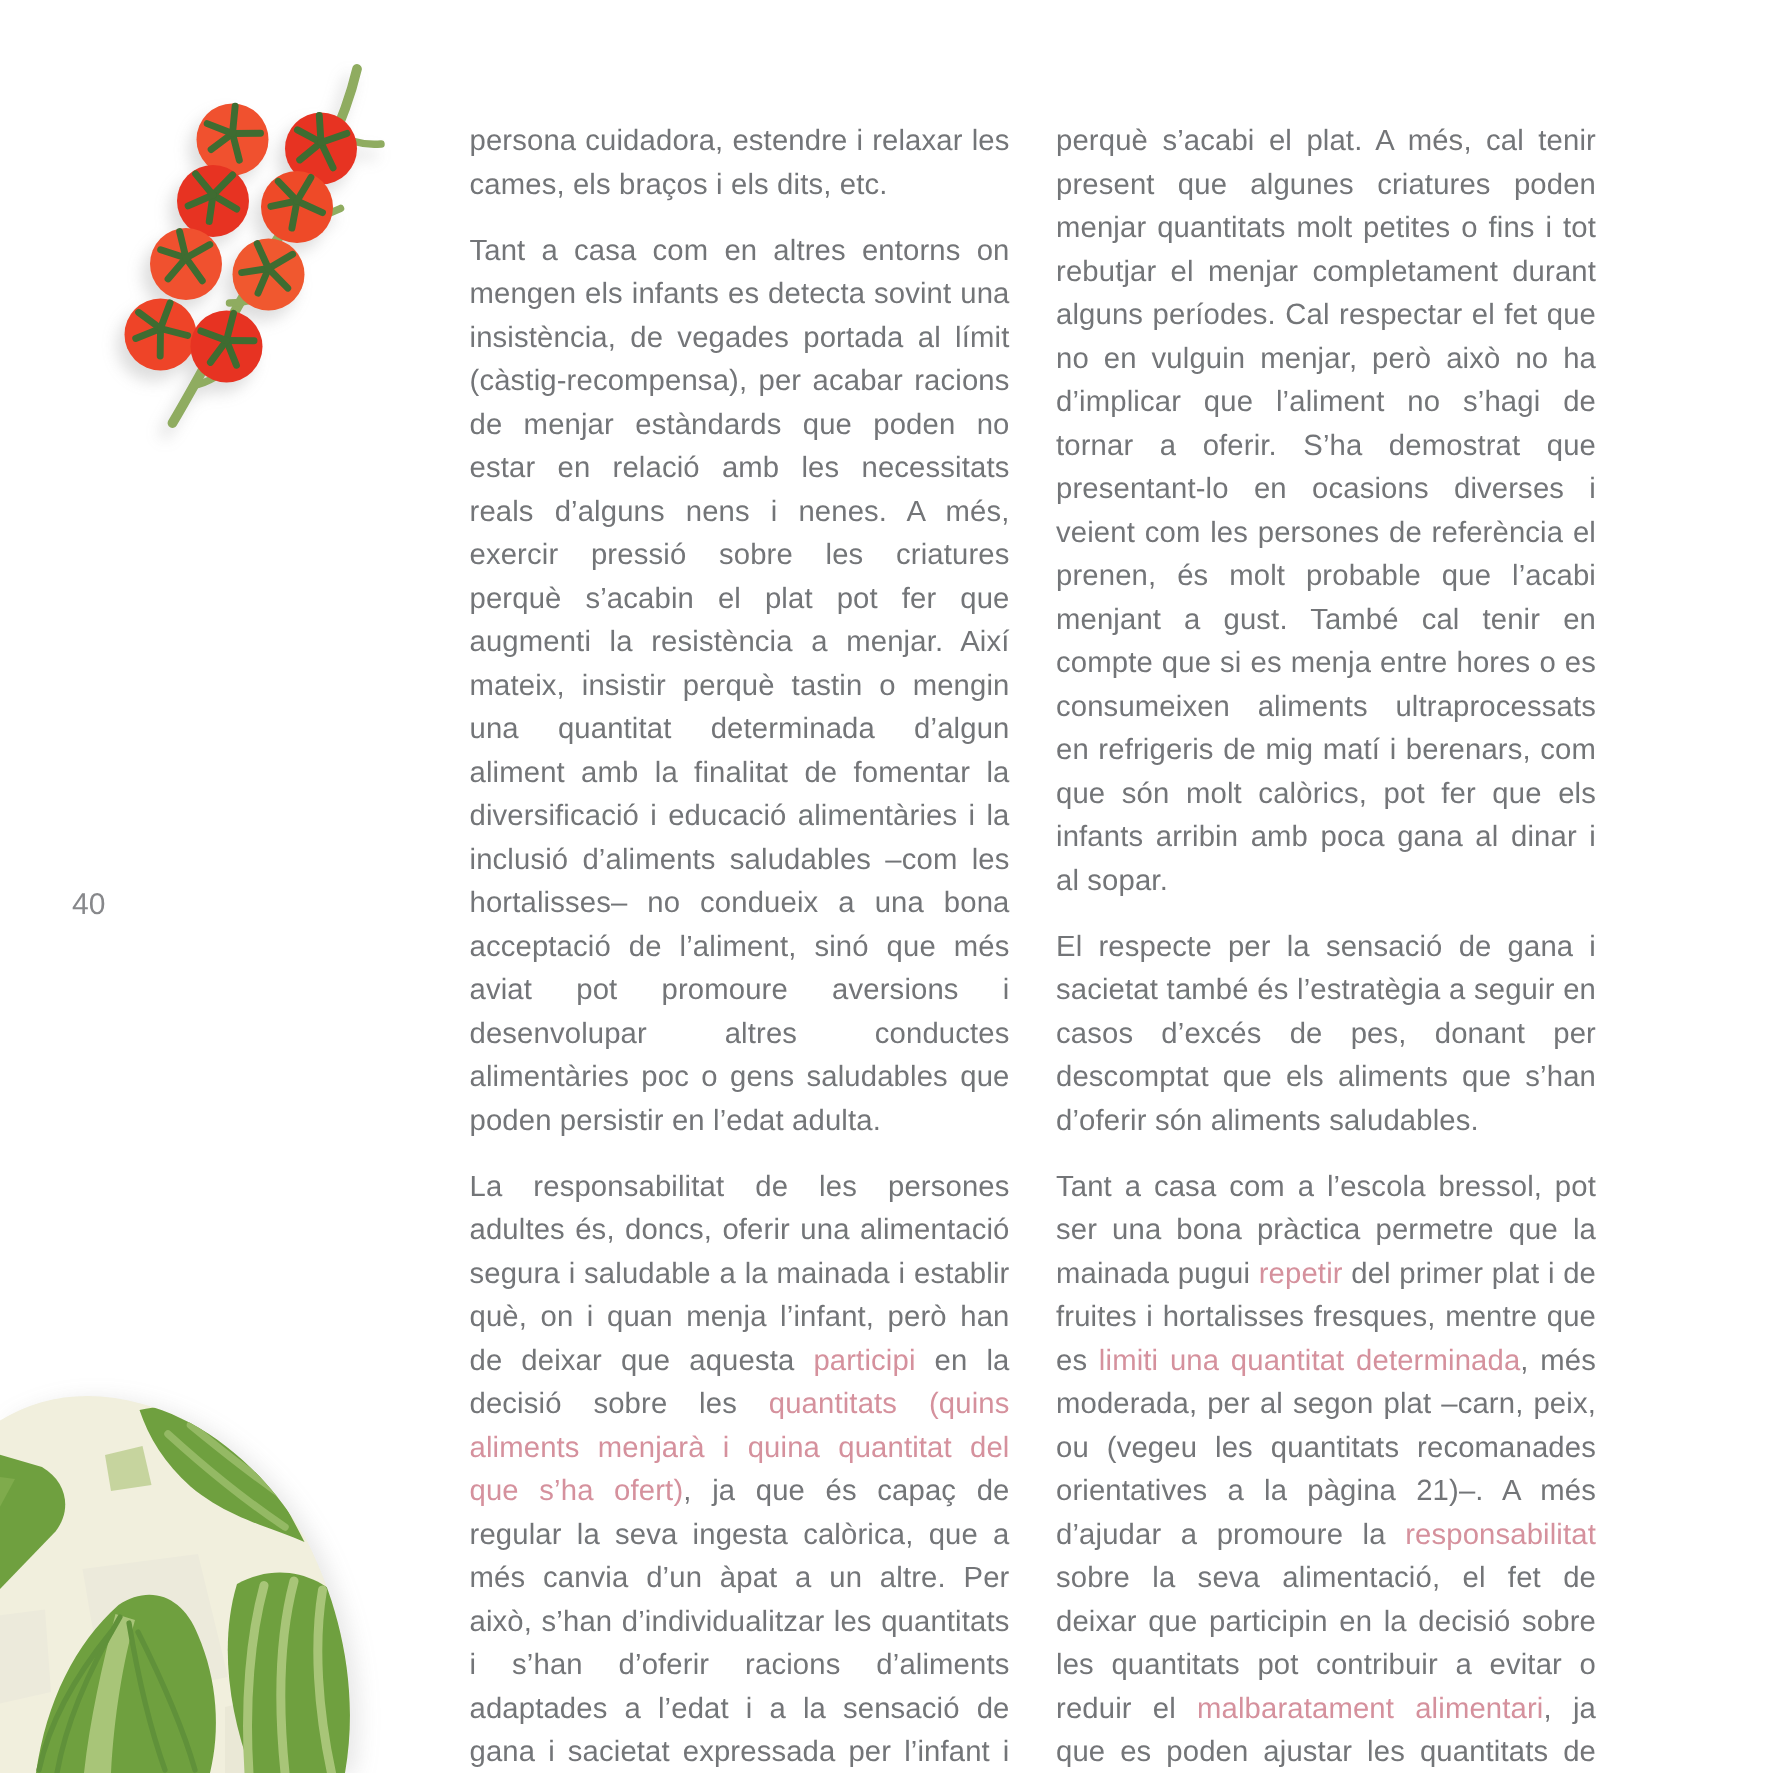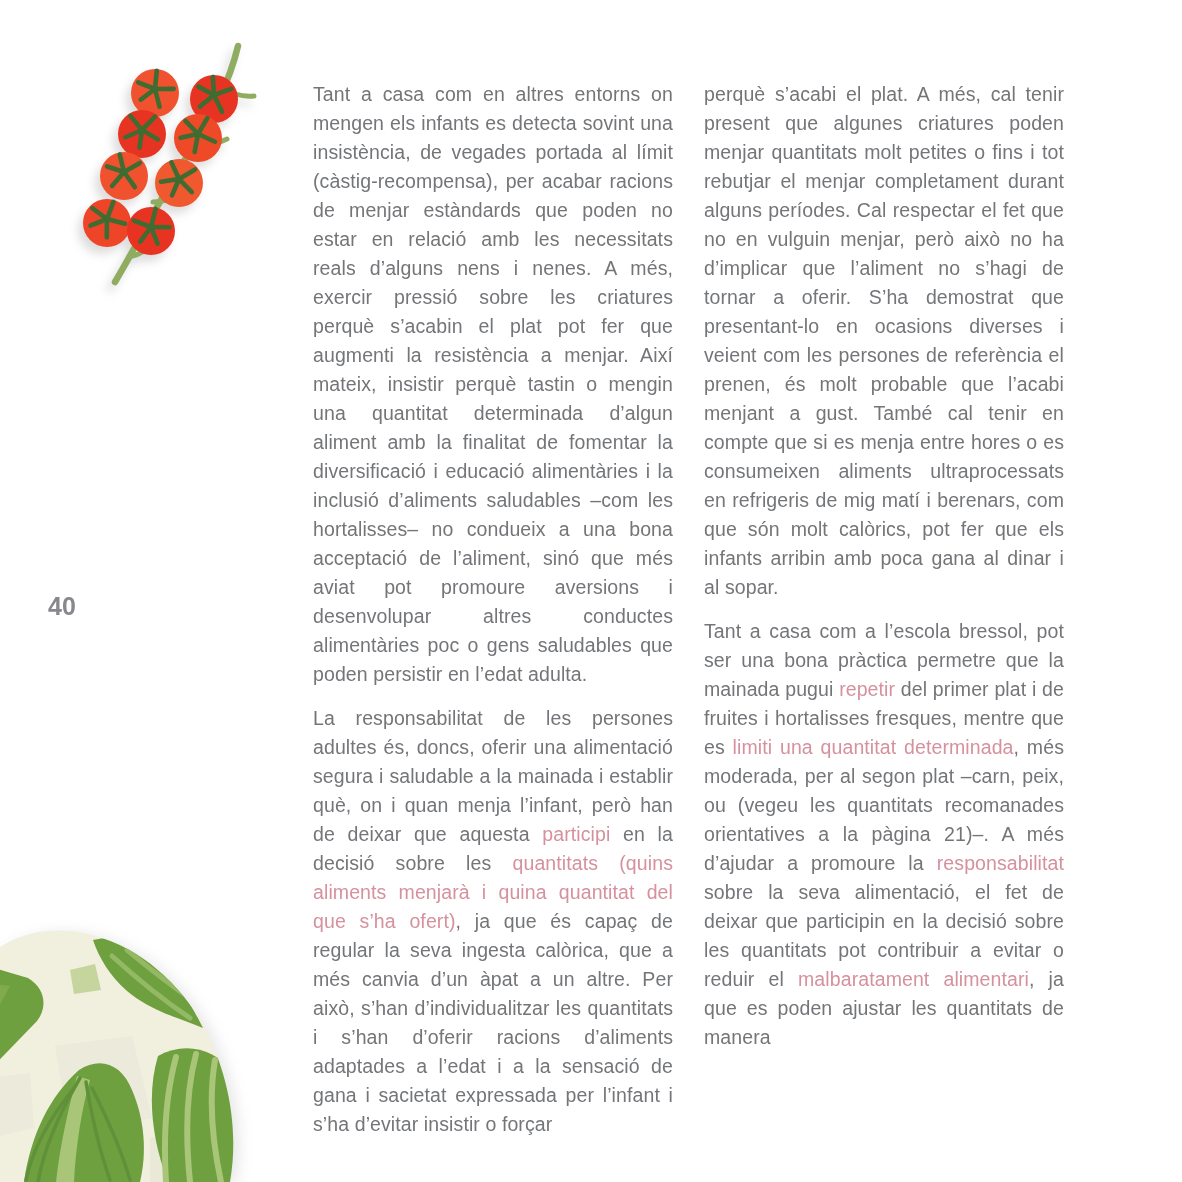--- a/index.html
+++ b/index.html
@@ -21,21 +21,21 @@
     font-size:19.5px;line-height:29px;
     text-align:justify;
     letter-spacing:0.1px;
   }
   .col-left{left:313px;}
   .col-right{left:704px;}
   .para{margin:0 0 15px 0;}
   .hl{color:var(--pink);font-weight:400;}
   .page-number{
     position:absolute;left:48px;top:592px;
-    font-size:25px;font-weight:700;color:var(--pagenum);
+    font-size:20px;font-weight:400;color:var(--pagenum);
   }
   .tomatoes{
     position:absolute;left:57px;top:42px;
     filter:drop-shadow(-5px 7px 5px rgba(100,100,100,0.22));
   }
   .lettuce{
     position:absolute;left:0;top:928px;
     filter:drop-shadow(6px 2px 7px rgba(100,100,100,0.15));
   }
 </style>
@@ -77,25 +77,27 @@
       <use href="#calyx" transform="translate(67,130) rotate(70)"></use>
       <use href="#calyx" transform="translate(122,137) rotate(-15)"></use>
       <use href="#calyx" transform="translate(50,177) rotate(30)"></use>
       <use href="#calyx" transform="translate(94,185) rotate(-60)"></use>
     </g>
   </svg>
 
   <div class="page-number">40</div>
 
   <div class="col col-left">
+      <p class="para"><span>persona cuidadora, estendre i relaxar les cames, els braços i els dits, etc.</span></p>
       <p class="para"><span>Tant a casa com en altres entorns on mengen els infants es detecta sovint una insistència, de vegades portada al límit (càstig-recompensa), per acabar racions de menjar estàndards que poden no estar en relació amb les necessitats reals d’alguns nens i nenes. A més, exercir pressió sobre les criatures perquè s’acabin el plat pot fer que augmenti la resistència a menjar. Així mateix, insistir perquè tastin o mengin una quantitat determinada d’algun aliment amb la finalitat de fomentar la diversificació i educació alimentàries i la inclusió d’aliments saludables –com les hortalisses– no condueix a una bona acceptació de l’aliment, sinó que més aviat pot promoure aversions i desenvolupar altres conductes alimentàries poc o gens saludables que poden persistir en l’edat adulta.</span></p>
       <p class="para"><span>La responsabilitat de les persones adultes és, doncs, oferir una alimentació segura i saludable a la mainada i establir què, on i quan menja l’infant, però han de deixar que aquesta </span><span class="hl">participi</span><span> en la decisió sobre les </span><span class="hl">quantitats (quins aliments menjarà i quina quantitat del que s’ha ofert)</span><span>, ja que és capaç de regular la seva ingesta calòrica, que a més canvia d’un àpat a un altre. Per això, s’han d’individualitzar les quantitats i s’han d’oferir racions d’aliments adaptades a l’edat i a la sensació de gana i sacietat expressada per l’infant i s’ha d’evitar insistir o forçar</span></p>
     </div>
   <div class="col col-right">
       <p class="para"><span>perquè s’acabi el plat. A més, cal tenir present que algunes criatures poden menjar quantitats molt petites o fins i tot rebutjar el menjar completament durant alguns períodes. Cal respectar el fet que no en vulguin menjar, però això no ha d’implicar que l’aliment no s’hagi de tornar a oferir. S’ha demostrat que presentant-lo en ocasions diverses i veient com les persones de referència el prenen, és molt probable que l’acabi menjant a gust. També cal tenir en compte que si es menja entre hores o es consumeixen aliments ultraprocessats en refrigeris de mig matí i berenars, com que són molt calòrics, pot fer que els infants arribin amb poca gana al dinar i al sopar.</span></p>
+      <p class="para"><span>El respecte per la sensació de gana i sacietat també és l’estratègia a seguir en casos d’excés de pes, donant per descomptat que els aliments que s’han d’oferir són aliments saludables.</span></p>
       <p class="para"><span>Tant a casa com a l’escola bressol, pot ser una bona pràctica permetre que la mainada pugui </span><span class="hl">repetir</span><span> del primer plat i de fruites i hortalisses fresques, mentre que es </span><span class="hl">limiti una quantitat determinada</span><span>, més moderada, per al segon plat –carn, peix, ou (vegeu les quantitats recomanades orientatives a la pàgina 21)–. A més d’ajudar a promoure la </span><span class="hl">responsabilitat</span><span> sobre la seva alimentació, el fet de deixar que participin en la decisió sobre les quantitats pot contribuir a evitar o reduir el </span><span class="hl">malbaratament alimentari</span><span>, ja que es poden ajustar les quantitats de manera</span></p>
     </div>
 
   <svg class="lettuce" width="258" height="254" viewBox="0 0 258 254" aria-hidden="true">
     <defs>
       <clipPath id="lettuceBlob">
         <path d="M-40,62 C-12,12 40,-8 95,8 C140,20 180,55 205,100 C226,142 240,196 230,254 L-40,254 Z"></path>
       </clipPath>
     </defs>
     <g clip-path="url(#lettuceBlob)">

